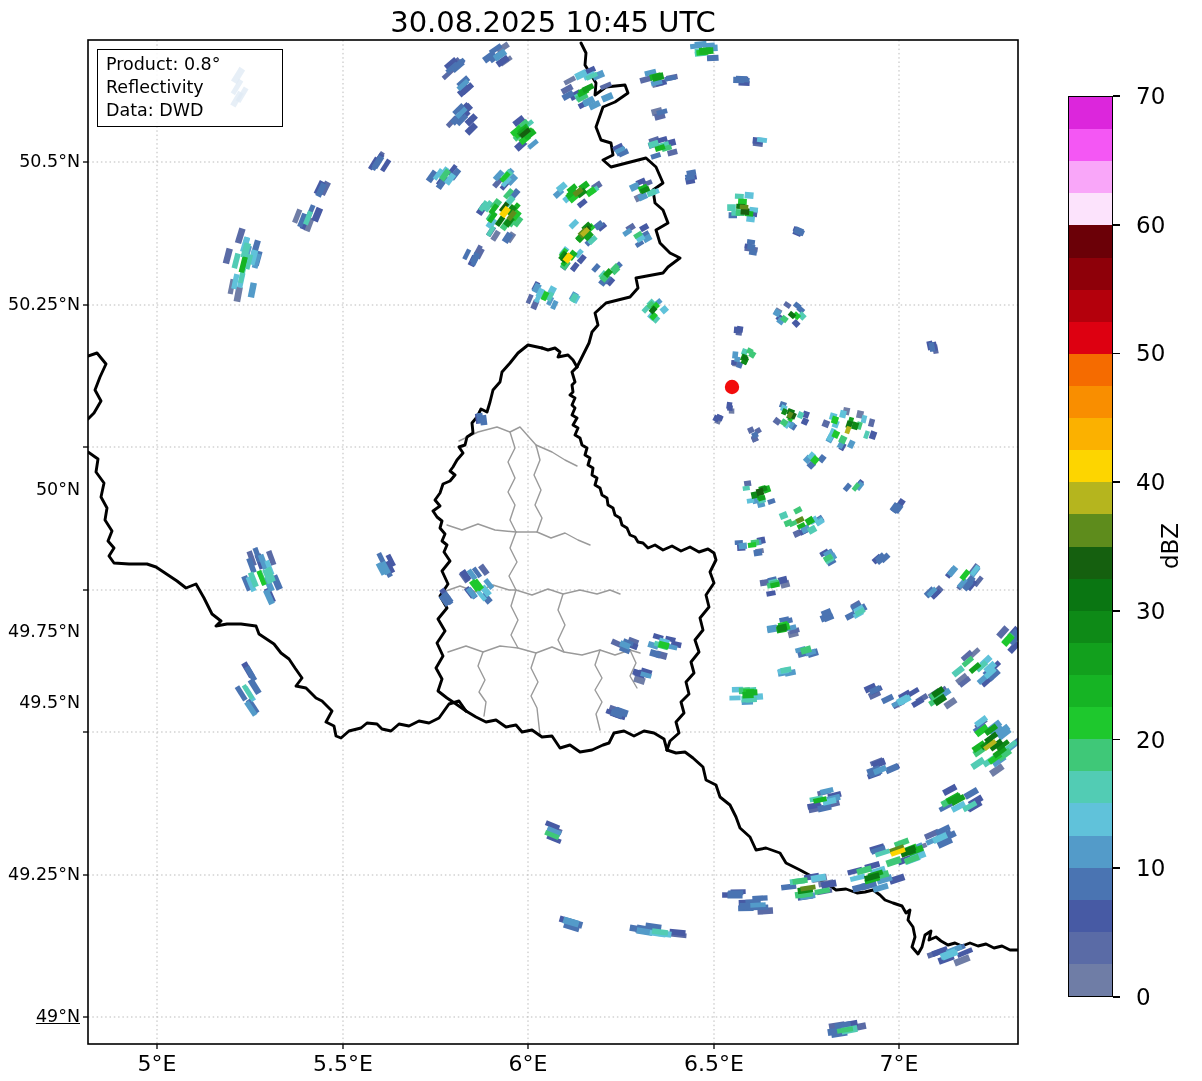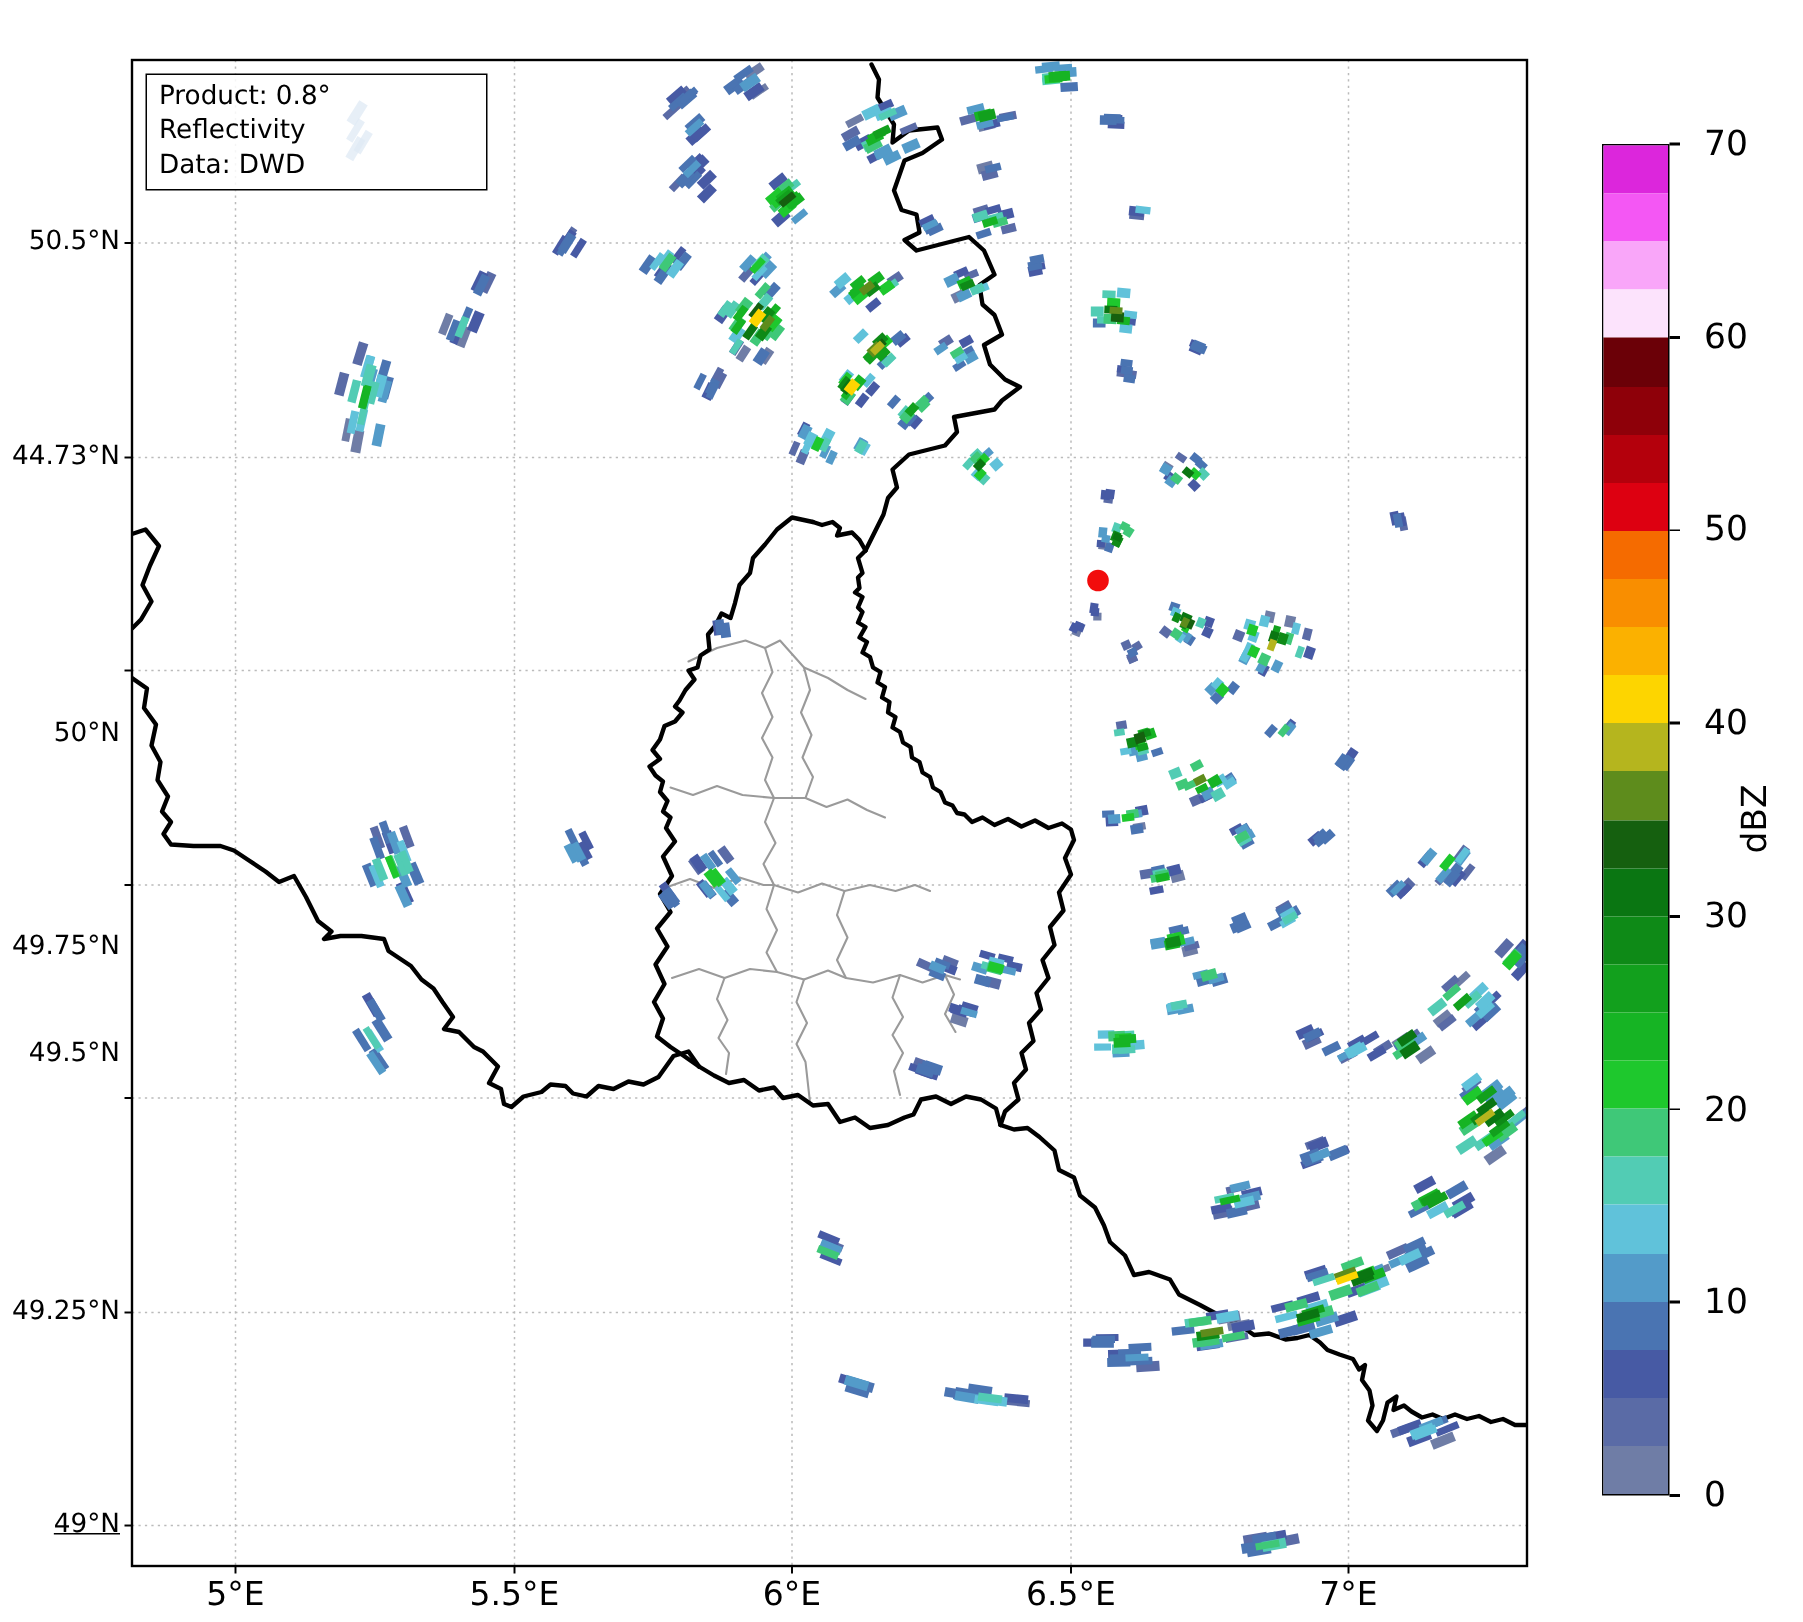--- a/index.html
+++ b/index.html
@@ -2,40 +2,41 @@
 <html><head>
 <meta charset="utf-8">
 <style>
   html,body{margin:0;padding:0;background:#ffffff;}
   body{width:1202px;height:1081px;position:relative;overflow:hidden;
        font-family:"DejaVu Sans","Liberation Sans",sans-serif;color:#000;}
   .figure{position:absolute;inset:0;}
   .title{position:absolute;left:88px;top:5px;width:930px;text-align:center;
          font-size:29px;color:#000;}
   #map-svg{position:absolute;left:0;top:0;}
-  .infobox{position:absolute;left:97px;top:49px;width:228px;box-sizing:border-box;
+  .infobox{position:absolute;left:97px;top:49px;width:186px;box-sizing:border-box;
            background:rgba(255,255,255,0.85);border:1.6px solid #000;
            padding:3px 8px 4px 8px;font-size:17.5px;line-height:1.32;z-index:3;}
   .ghost-svg{position:absolute;left:0;top:0;z-index:4;pointer-events:none;}
   .xlab{position:absolute;transform:translateX(-50%);font-size:22px;top:1051px;}
   .ylab{position:absolute;width:80px;text-align:right;font-size:17.5px;left:0;}
   .cbar{position:absolute;left:1068px;top:96px;width:45px;height:901px;
         border:1.4px solid #000;box-sizing:border-box;display:flex;
         flex-direction:column;}
   .cbar-seg{flex:1 1 auto;}
   .cbar-tickmark{position:absolute;left:1113px;width:7px;height:1.6px;background:#000;}
   .cbar-ticklab{position:absolute;left:1124px;font-size:23px;transform:translateY(-50%);margin-left:12px;}
   .cbar-unit{position:absolute;left:1170px;top:546px;font-size:23px;
              transform:translate(-50%,-50%) rotate(-90deg);white-space:nowrap;}
 </style>
 </head>
 <body>
 
 <div class="figure">
 
+  <div class="title">30.08.2025 10:45 UTC</div>
 
   <svg id="map-svg" width="1202" height="1081">
     <defs>
       <clipPath id="plotclip">
           <rect x="88" y="40" width="930" height="1004"></rect>
         </clipPath>
     </defs>
     <g id="grid-layer">
         <line stroke="#bbbbbb" stroke-width="1" stroke-dasharray="1.5 2.8" fill="none" x1="157" y1="40" x2="157" y2="1044"></line>
         <line stroke="#bbbbbb" stroke-width="1" stroke-dasharray="1.5 2.8" fill="none" x1="343" y1="40" x2="343" y2="1044"></line>
@@ -933,21 +934,21 @@
 
   <div id="xlabels">
       <div class="xlab" style="left: 157px;">5°E</div>
       <div class="xlab" style="left: 343px;">5.5°E</div>
       <div class="xlab" style="left: 528px;">6°E</div>
       <div class="xlab" style="left: 714px;">6.5°E</div>
       <div class="xlab" style="left: 899px;">7°E</div>
     </div>
   <div id="ylabels">
       <div class="ylab" style="top: 151px; right: 1122px; left: auto;">50.5°N</div>
-      <div class="ylab" style="top: 294px; right: 1122px; left: auto;">44.73°N</div>
+      <div class="ylab" style="top: 294px; right: 1122px; left: auto;">50.25°N</div>
       <div class="ylab" style="top: 436px; right: 1122px; left: auto; margin-top: 43px;">50°N</div>
       <div class="ylab" style="top: 579px; right: 1122px; left: auto; margin-top: 42px;">49.75°N</div>
       <div class="ylab" style="top: 692px; right: 1122px; left: auto; padding-left: 18px;">49.5°N</div>
       <div class="ylab" style="top: 864px; right: 1122px; left: auto;">49.25°N</div>
       <div class="ylab" style="top: 1006px; right: 1122px; left: auto; text-decoration: underline;">49°N</div>
     </div>
 
   <div class="cbar" id="cbar">
       <div class="cbar-seg" style="background: rgb(220, 38, 220);"></div>
       <div class="cbar-seg" style="background: rgb(244, 87, 244);"></div>

